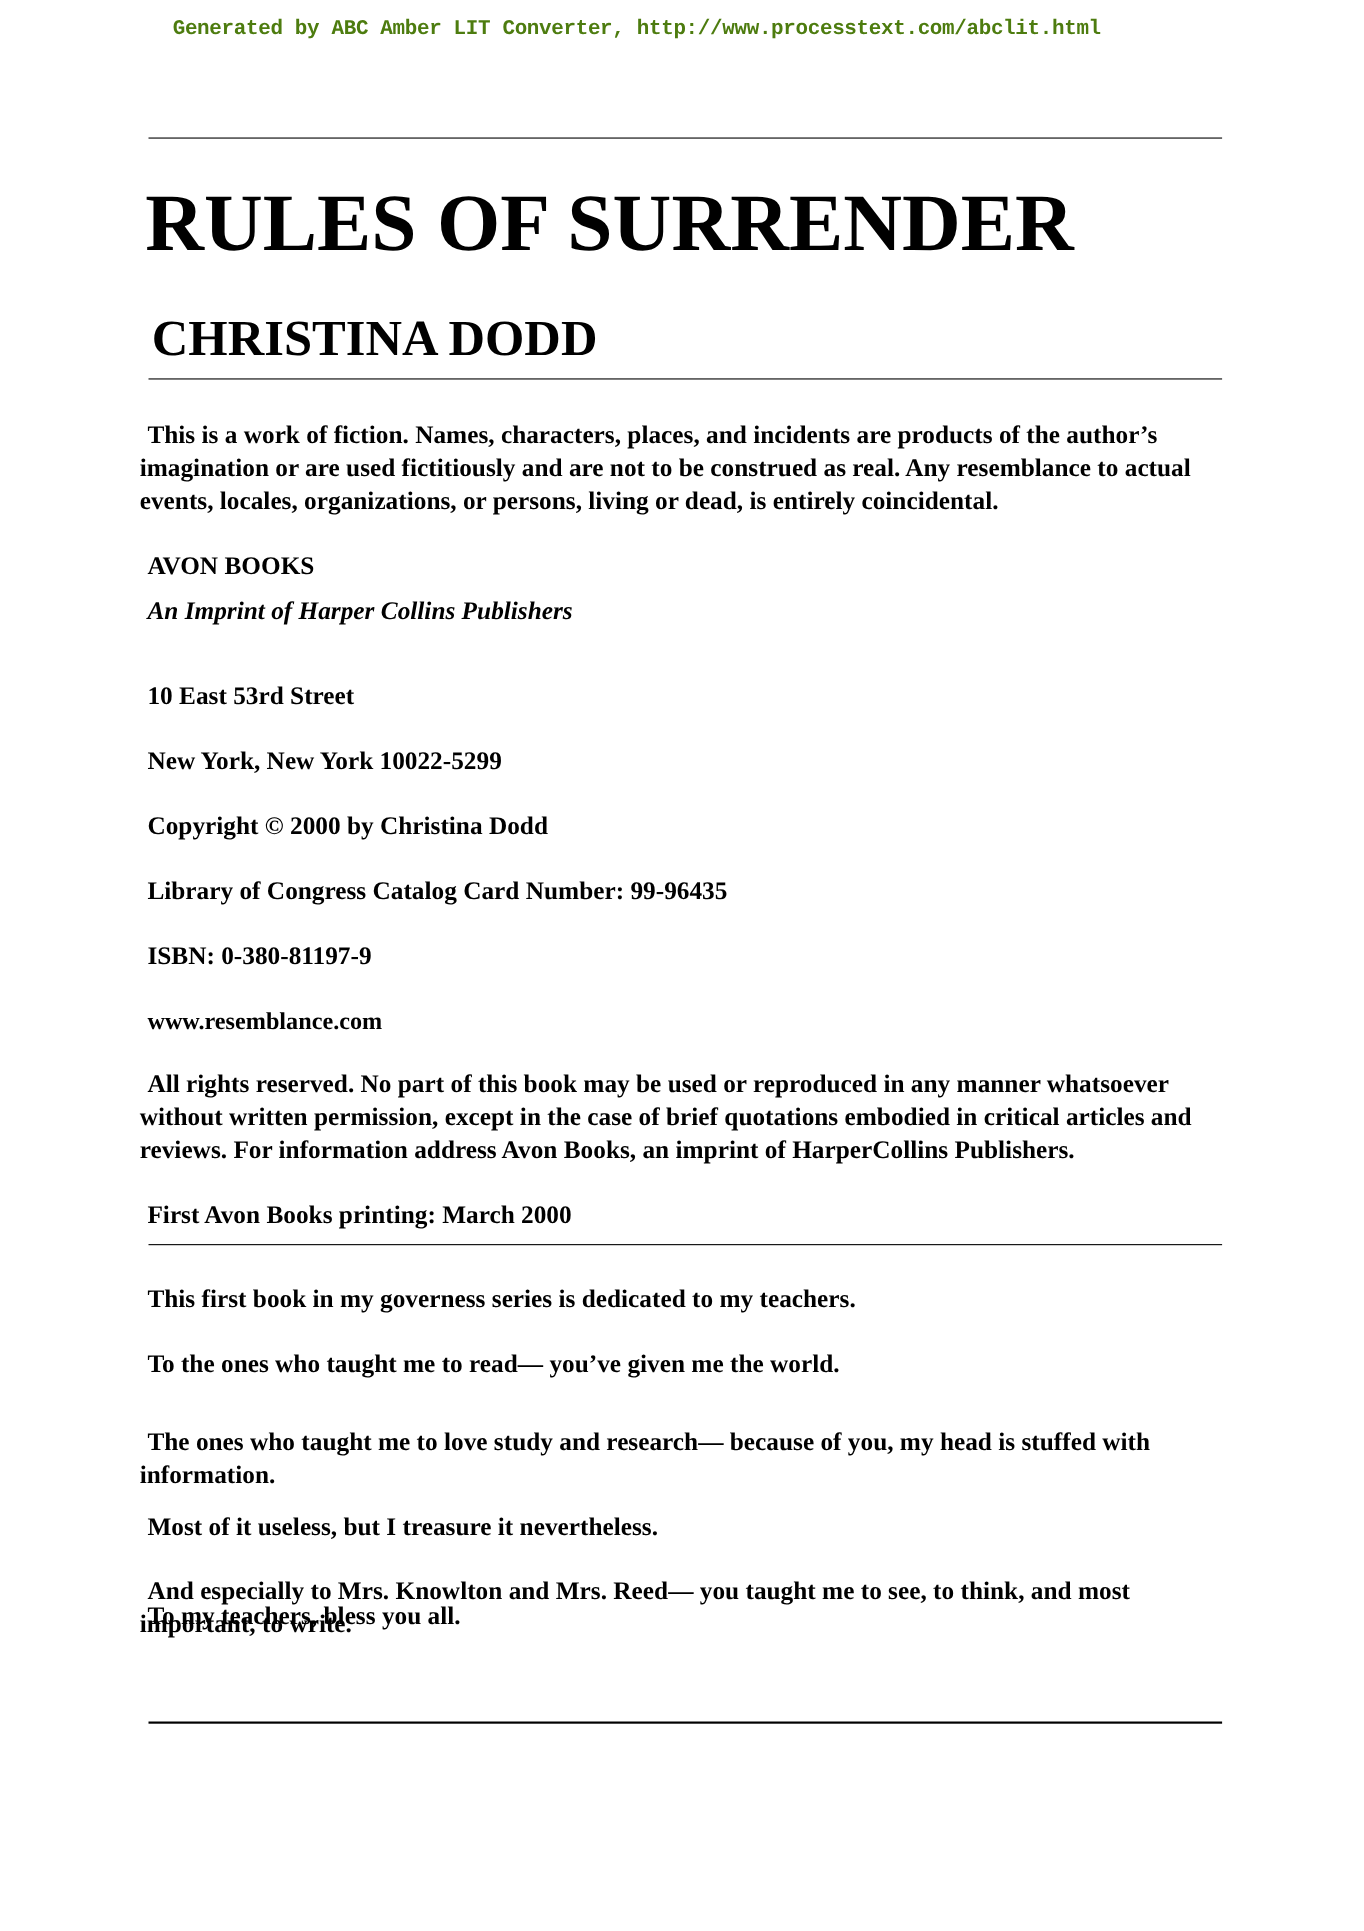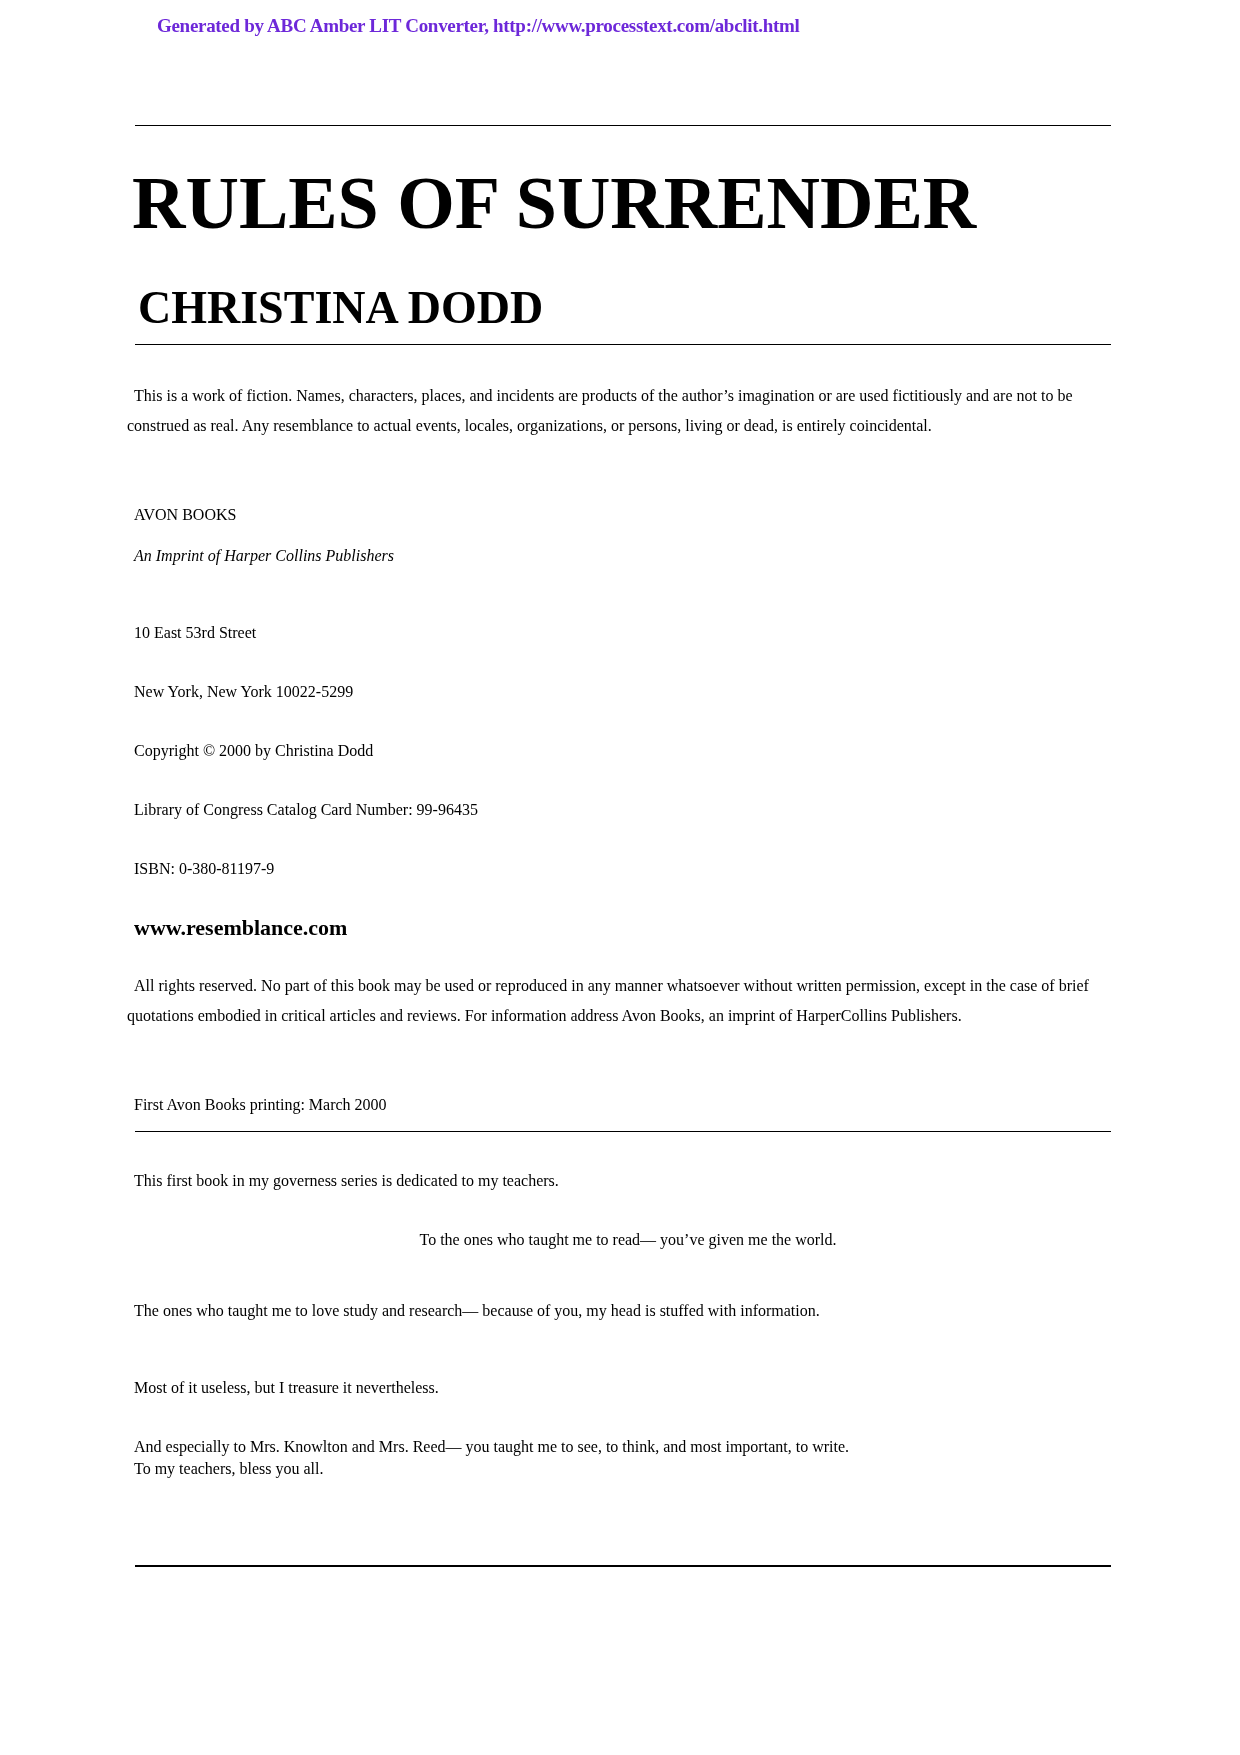--- a/index.html
+++ b/index.html
@@ -2,35 +2,35 @@
 <html><head>
 <meta charset="utf-8">
 <style>
   html, body { margin: 0; padding: 0; background: #ffffff; }
   body {
     width: 1240px; height: 1755px; position: relative; overflow: hidden;
     font-family: "Liberation Serif", "DejaVu Serif", serif; color: #000;
   }
   .banner {
     position: absolute; left: 157px; top: 15px;
-    font-family: Liberation Serif, serif; font-weight: bold;
-    font-size: 19px; color: #6d28d9; letter-spacing: -0.3px;
+    font-family: Liberation Mono, monospace; font-weight: bold;
+    font-size: 19px; color: #4d7c0f; letter-spacing: -0.3px;
   }
   .rule { position: absolute; left: 135px; width: 976px; height: 0; border-top: 1.5px solid #000; }
   .title {
     position: absolute; left: 128px; top: 162px; margin: 4px;
     font-weight: bold; font-size: 74px; line-height: 1; letter-spacing: 0px;
   }
   .author {
     position: absolute; left: 138px; top: 285px; margin: 0;
     font-weight: bold; font-size: 46px; line-height: 1;
   }
   .para {
     position: absolute; left: 127px; width: 995px; margin: 0;
-    font-size: 16px; line-height: 30px; text-indent: 7px;
+    font-size: 23px; line-height: 30px; text-indent: 7px; font-weight: bold;
   }
   .italic { font-style: italic; }
   .bold { font-weight: bold; }
 </style>
 </head>
 <body>
 
 <div class="banner">Generated by ABC Amber LIT Converter, http://www.processtext.com/abclit.html</div>
 
 <div class="rule" style="top:125px;"></div>
@@ -50,19 +50,19 @@
 <p class="para" style="top:795px;">Library of Congress Catalog Card Number: 99-96435</p>
 <p class="para" style="top:854px;">ISBN: 0-380-81197-9</p>
 <p class="para bold" style="top:913px; font-size:22px;">www.resemblance.com</p>
 
 <p class="para" style="top:971px;">All rights reserved. No part of this book may be used or reproduced in any manner whatsoever without written permission, except in the case of brief quotations embodied in critical articles and reviews. For information address Avon Books, an imprint of HarperCollins Publishers.</p>
 <p class="para" style="top:1090px;">First Avon Books printing: March 2000</p>
 
 <div class="rule" style="top:1131px;"></div>
 
 <p class="para" style="top:1166px;">This first book in my governess series is dedicated to my teachers.</p>
-<p class="para" style="top:1225px;text-align:center;">To the ones who taught me to read— you’ve given me the world.</p>
+<p class="para" style="top:1225px;">To the ones who taught me to read— you’ve given me the world.</p>
 <p class="para" style="top:1296px;">The ones who taught me to love study and research— because of you, my head is stuffed with information.</p>
 <p class="para" style="top:1373px;">Most of it useless, but I treasure it nevertheless.</p>
 <p class="para" style="top:1432px;">And especially to Mrs. Knowlton and Mrs. Reed— you taught me to see, to think, and most important, to write.</p>
 <p class="para" style="top:1454px;">To my teachers, bless you all.</p>
 
 <div class="rule" style="top:1565px; border-top-width:2.5px;"></div>
 
 </body></html>

